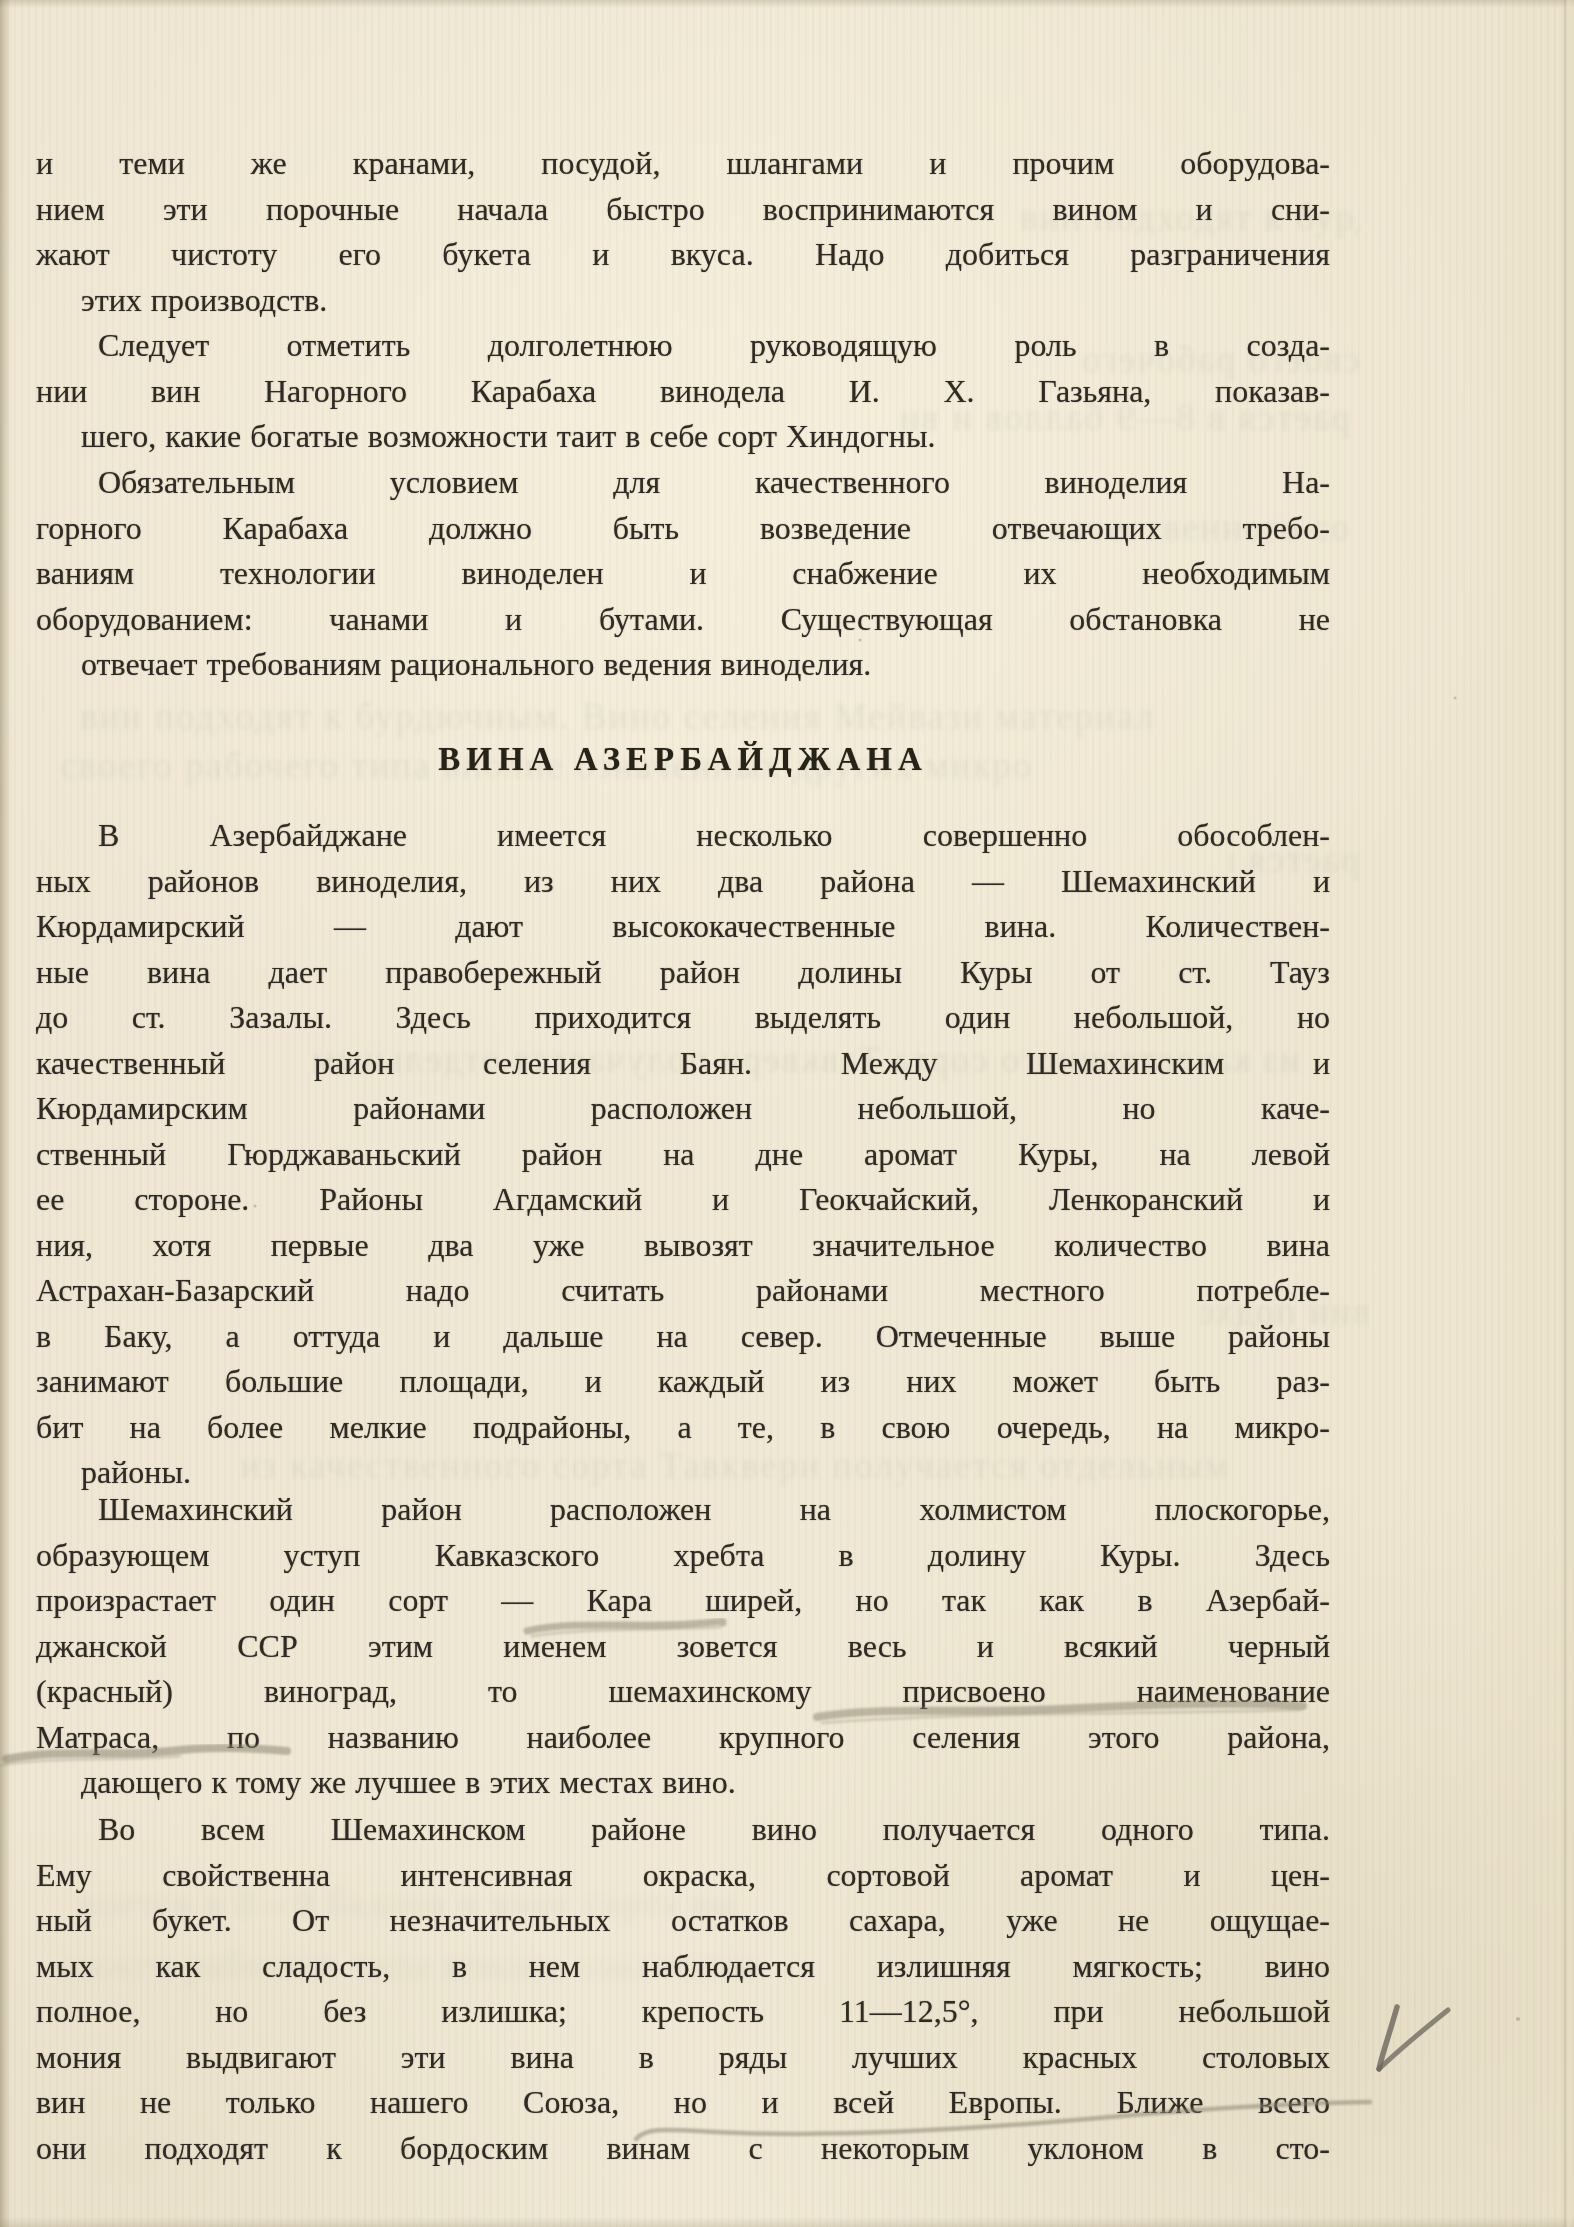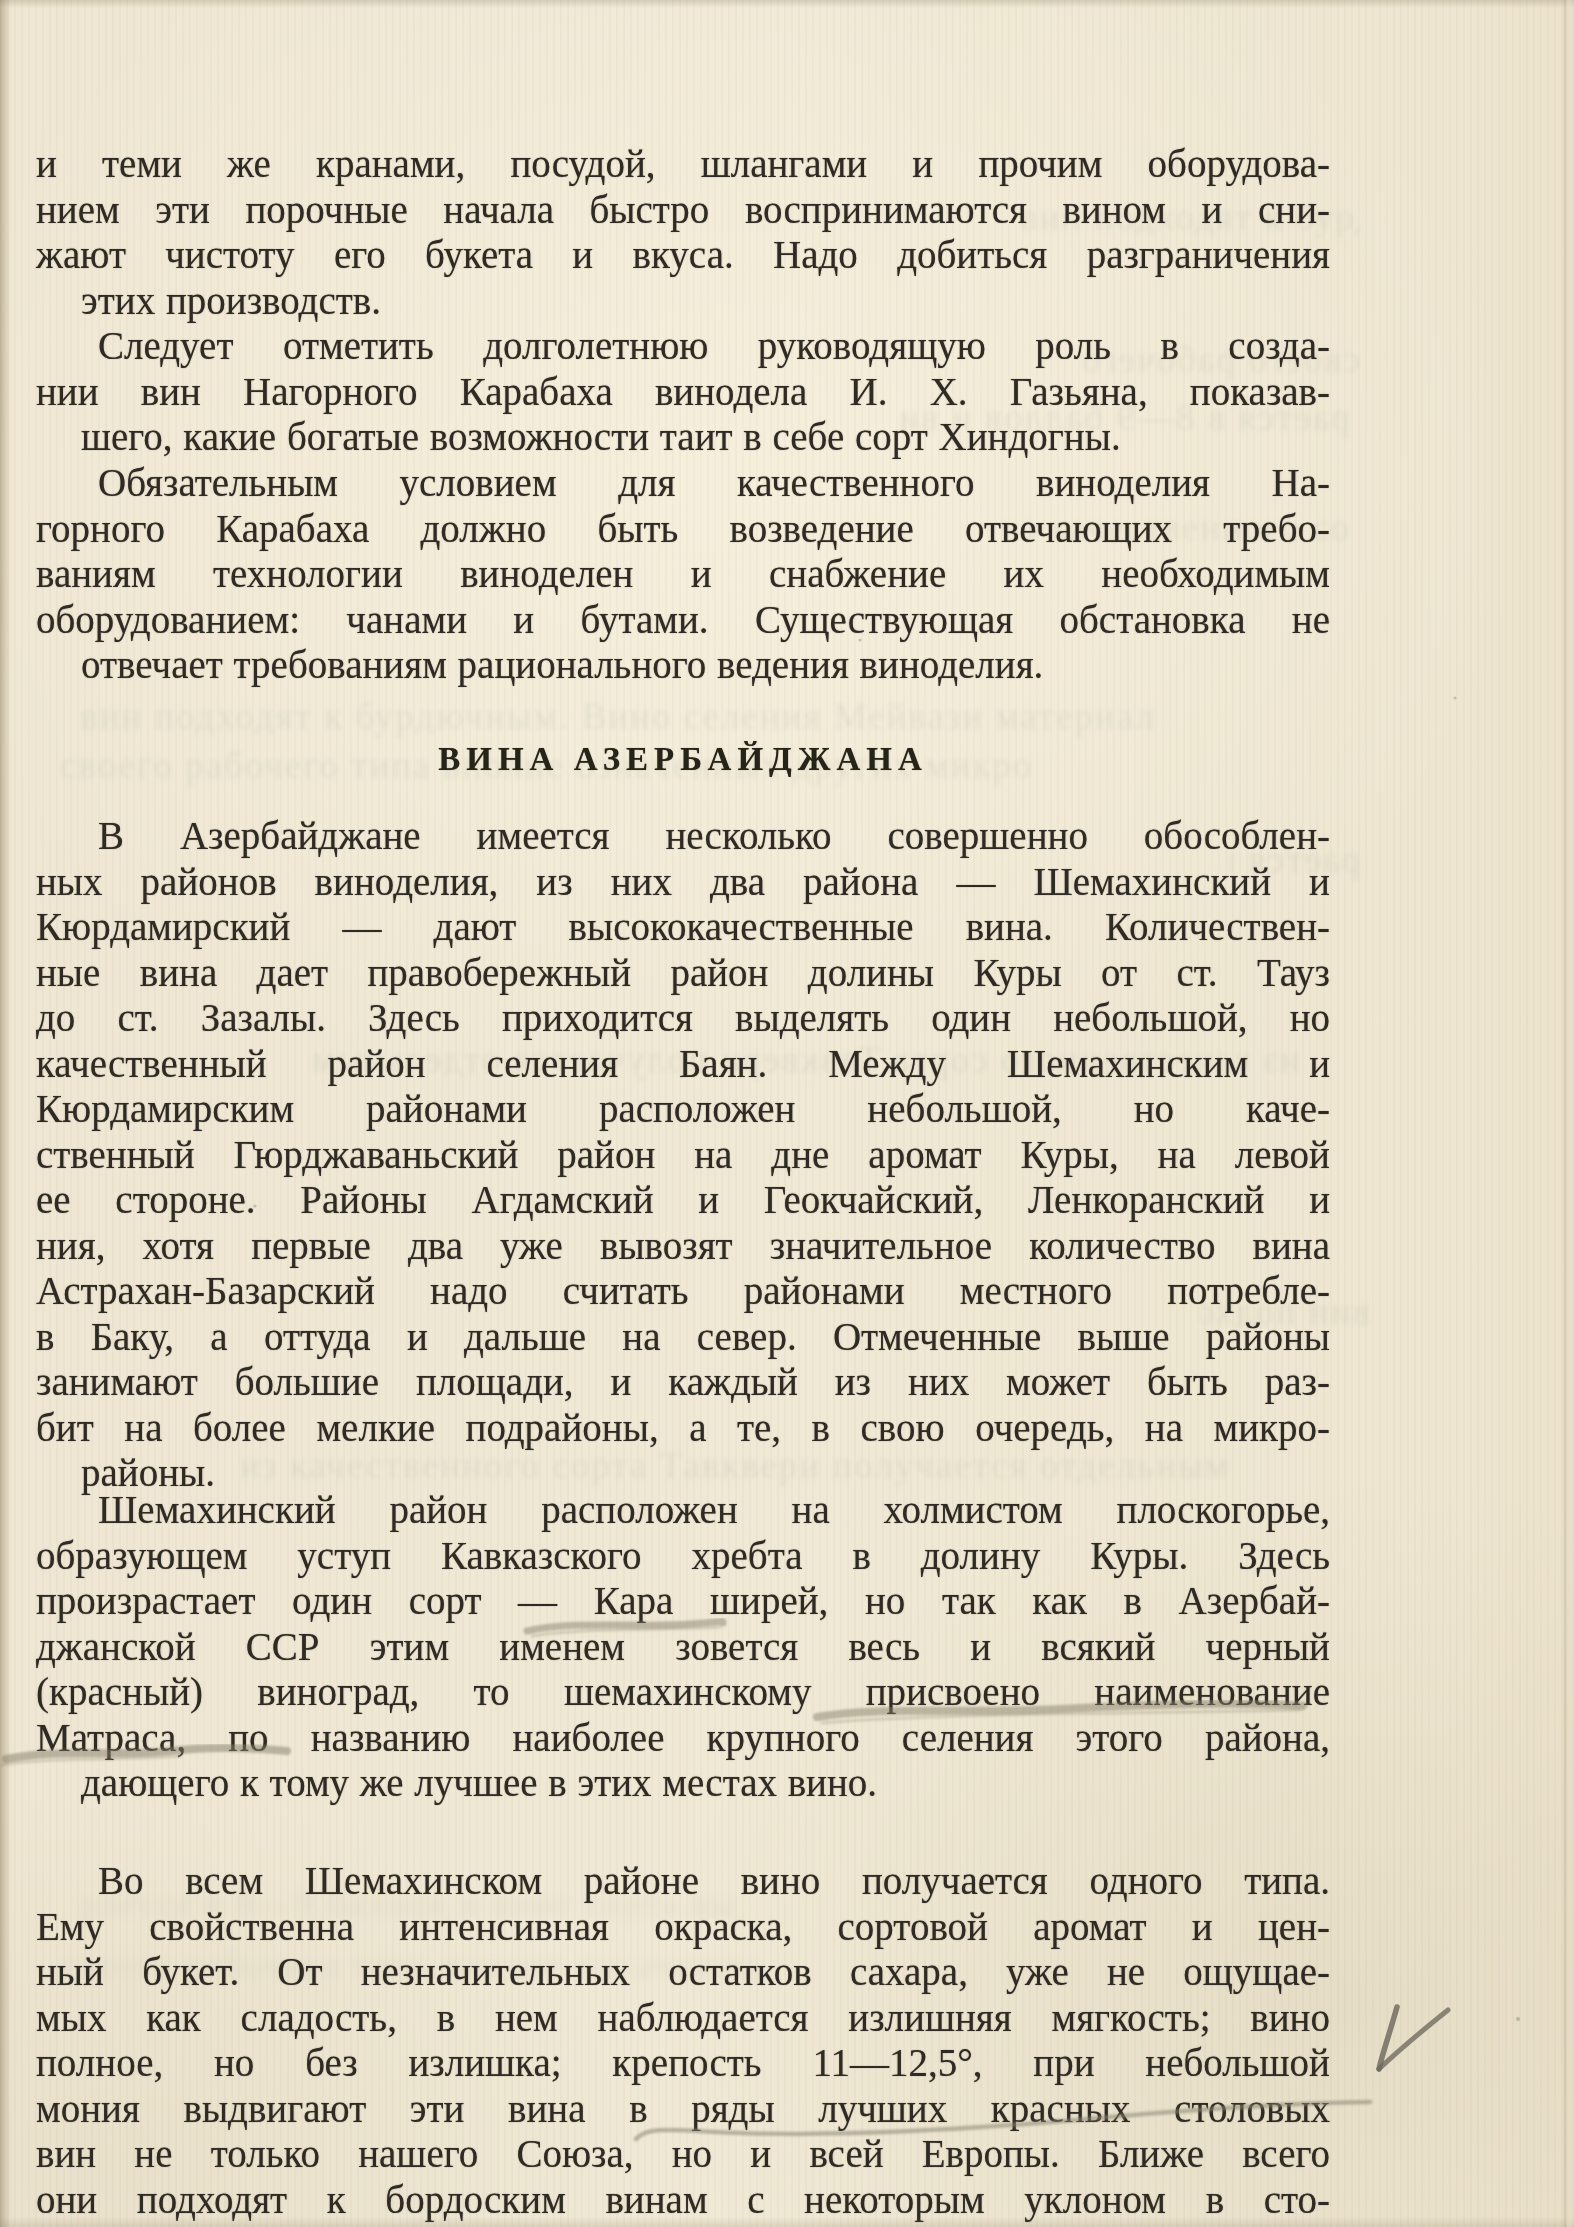--- a/index.html
+++ b/index.html
@@ -38,21 +38,21 @@
     filter:blur(2.3px);white-space:nowrap;overflow:hidden;
     letter-spacing:2px;
   }
   .bleed.mirror{transform:scaleX(-1);}
   .bleed.blot{filter:blur(5px);opacity:.12;}
 
   
   .textcol{position:absolute;left:36px;top:0;width:1294px;z-index:3;}
   .para{position:absolute;left:0;width:1294px;color:#2f2b24;}
   .line{
-    font-size:39px;line-height:45.5px;
+    font-size:32px;line-height:45.5px;
     text-align:justify;text-align-last:justify;
     white-space:nowrap;
     word-spacing:1px;
     text-shadow:0 0 1px rgba(47,43,36,.45), 0 0 2px rgba(47,43,36,.12);
   }
   .line.indent{text-indent:62px;}
   .line.last{text-align-last:left;margin-left:45px;}
   .heading{
     position:absolute;left:0;width:1294px;text-align:center;
     font-size:33px;line-height:44px;font-weight:700;
@@ -122,21 +122,21 @@
       </div>
     <div class="para" style="top:1487px;">
         <div class="line indent">Шемахинский район расположен на холмистом плоскогорье,</div>
         <div class="line">образующем уступ Кавказского хребта в долину Куры. Здесь</div>
         <div class="line">произрастает один сорт — Кара ширей, но так как в Азербай-</div>
         <div class="line">джанской ССР этим именем зовется весь и всякий черный</div>
         <div class="line">(красный) виноград, то шемахинскому присвоено наименование</div>
         <div class="line">Матраса, по названию наиболее крупного селения этого района,</div>
         <div class="line last">дающего к тому же лучшее в этих местах вино.</div>
       </div>
-    <div class="para" style="top:1858px;">
+    <div class="para" style="top:1807px;">
         <div class="line indent">Во всем Шемахинском районе вино получается одного типа.</div>
         <div class="line">Ему свойственна интенсивная окраска, сортовой аромат и цен-</div>
         <div class="line">ный букет. От незначительных остатков сахара, уже не ощущае-</div>
         <div class="line">мых как сладость, в нем наблюдается излишняя мягкость; вино</div>
         <div class="line">полное, но без излишка; крепость 11—12,5°, при небольшой</div>
         <div class="line">мония выдвигают эти вина в ряды лучших красных столовых</div>
         <div class="line">вин не только нашего Союза, но и всей Европы. Ближе всего</div>
         <div class="line">они подходят к бордоским винам с некоторым уклоном в сто-</div>
       </div>
   </div>

